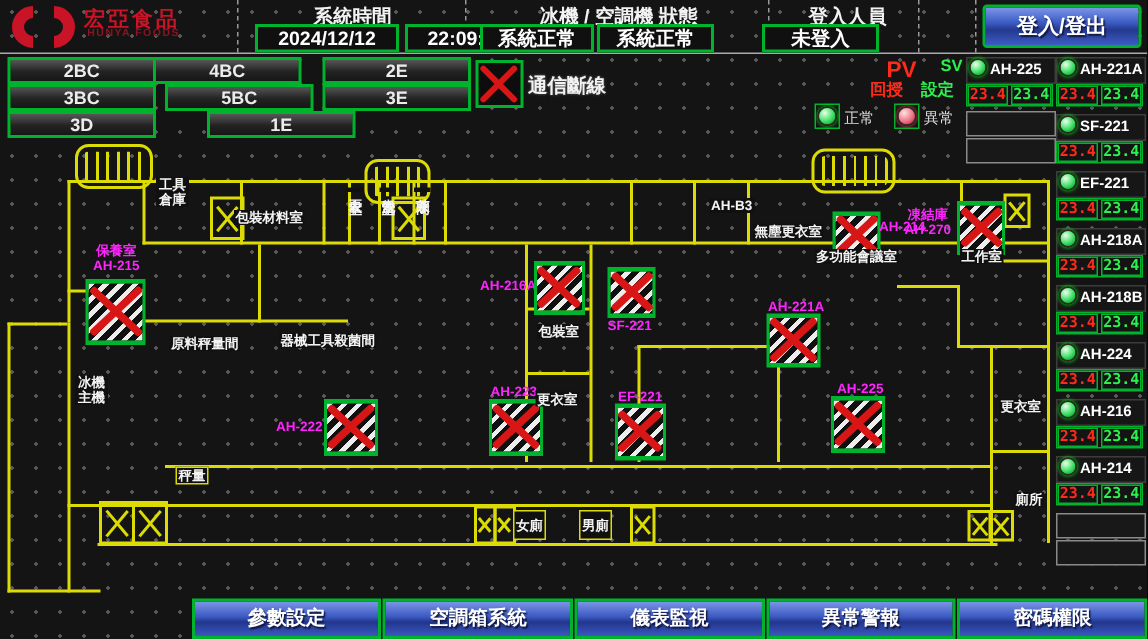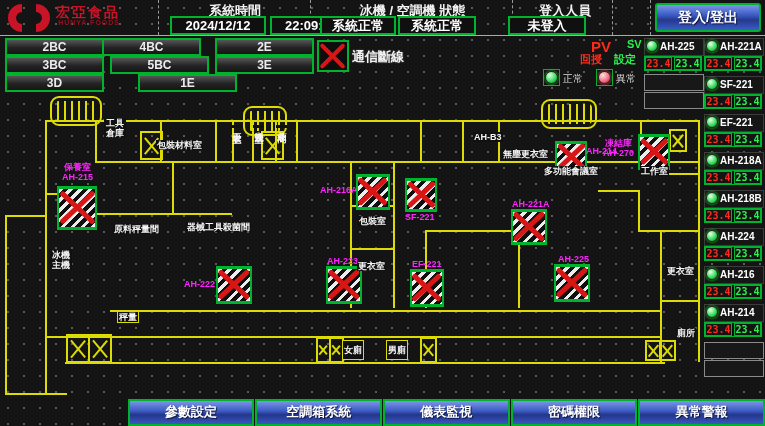--- a/index.html
+++ b/index.html
@@ -300,17 +300,17 @@
   <div class="room-label boxed" style="left:342px;top:340px;height:18px;line-height:18px;">女廁</div>
   <div class="room-label boxed" style="left:386px;top:340px;height:18px;line-height:18px;">男廁</div>
   <div class="room-label" style="left:666px;top:266px;">更衣室</div>
   <div class="room-label" style="left:676px;top:328px;">廁所</div>
 
   <div class="nav">
     <div class="navbtn current">空調系統</div>
     <div class="navbtn">參數設定</div>
     <div class="navbtn">空調箱系統</div>
     <div class="navbtn">儀表監視</div>
+    <div class="navbtn">異常警報</div>
     <div class="navbtn">密碼權限</div>
-    <div class="navbtn">異常警報</div>
   </div>
 
 </div>
 
 </body></html>

